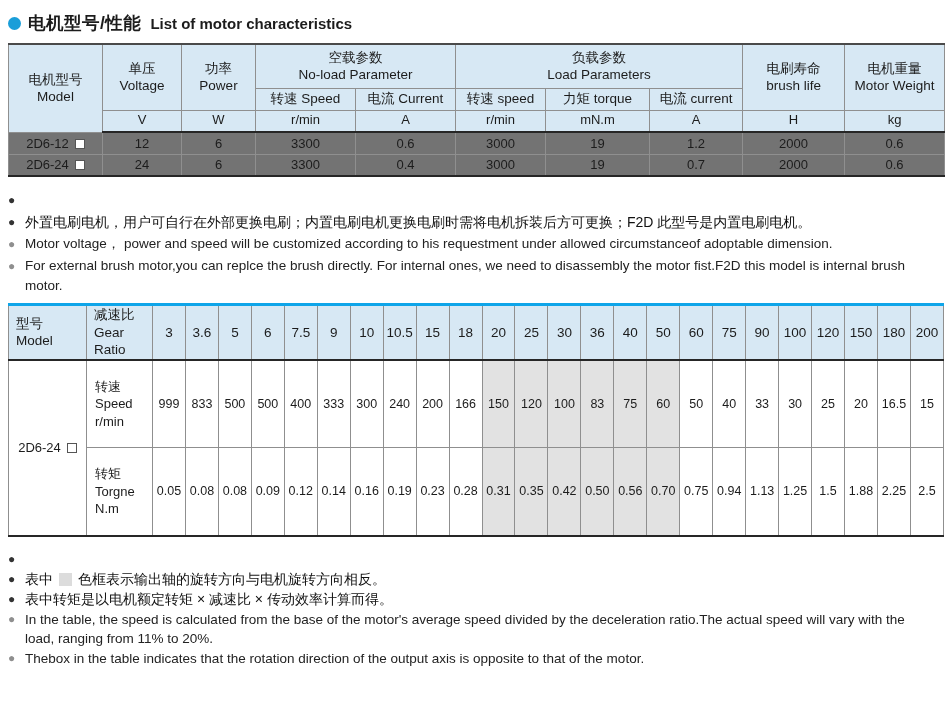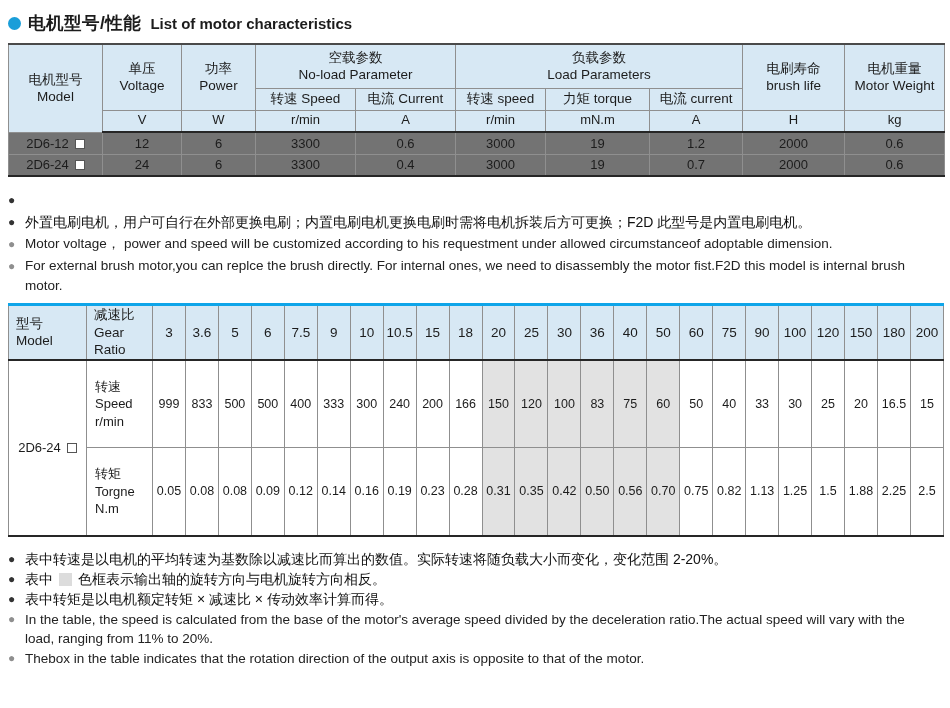--- a/index.html
+++ b/index.html
@@ -262,35 +262,34 @@
           <td>0.19</td>
           <td>0.23</td>
           <td>0.28</td>
           <td class="shaded">0.31</td>
           <td class="shaded">0.35</td>
           <td class="shaded">0.42</td>
           <td class="shaded">0.50</td>
           <td class="shaded">0.56</td>
           <td class="shaded">0.70</td>
           <td>0.75</td>
-          <td>0.82</td>
+          <td>0.94</td>
           <td>1.13</td>
           <td>1.25</td>
           <td>1.5</td>
           <td>1.88</td>
           <td>2.25</td>
           <td>2.5</td>
         </tr>
   </tbody>
     </table>
 
   <div class="notes bottom">
     <div class="note zh">
         <span class="b">●</span>
-        <span>表中转速是以电机的平均转速为基数除以减速比而算出的数值。实际转速将随负载大小而变化，变化范围 2-20%。</span>
       </div>
     <div class="note zh">
         <span class="b">●</span>
         <span><span>表中</span><span class="swatch"></span><span>色框表示输出轴的旋转方向与电机旋转方向相反。</span></span>
       </div>
     <div class="note zh">
         <span class="b">●</span>
         <span>表中转矩是以电机额定转矩 × 减速比 × 传动效率计算而得。</span>
       </div>
     <div class="note en">

